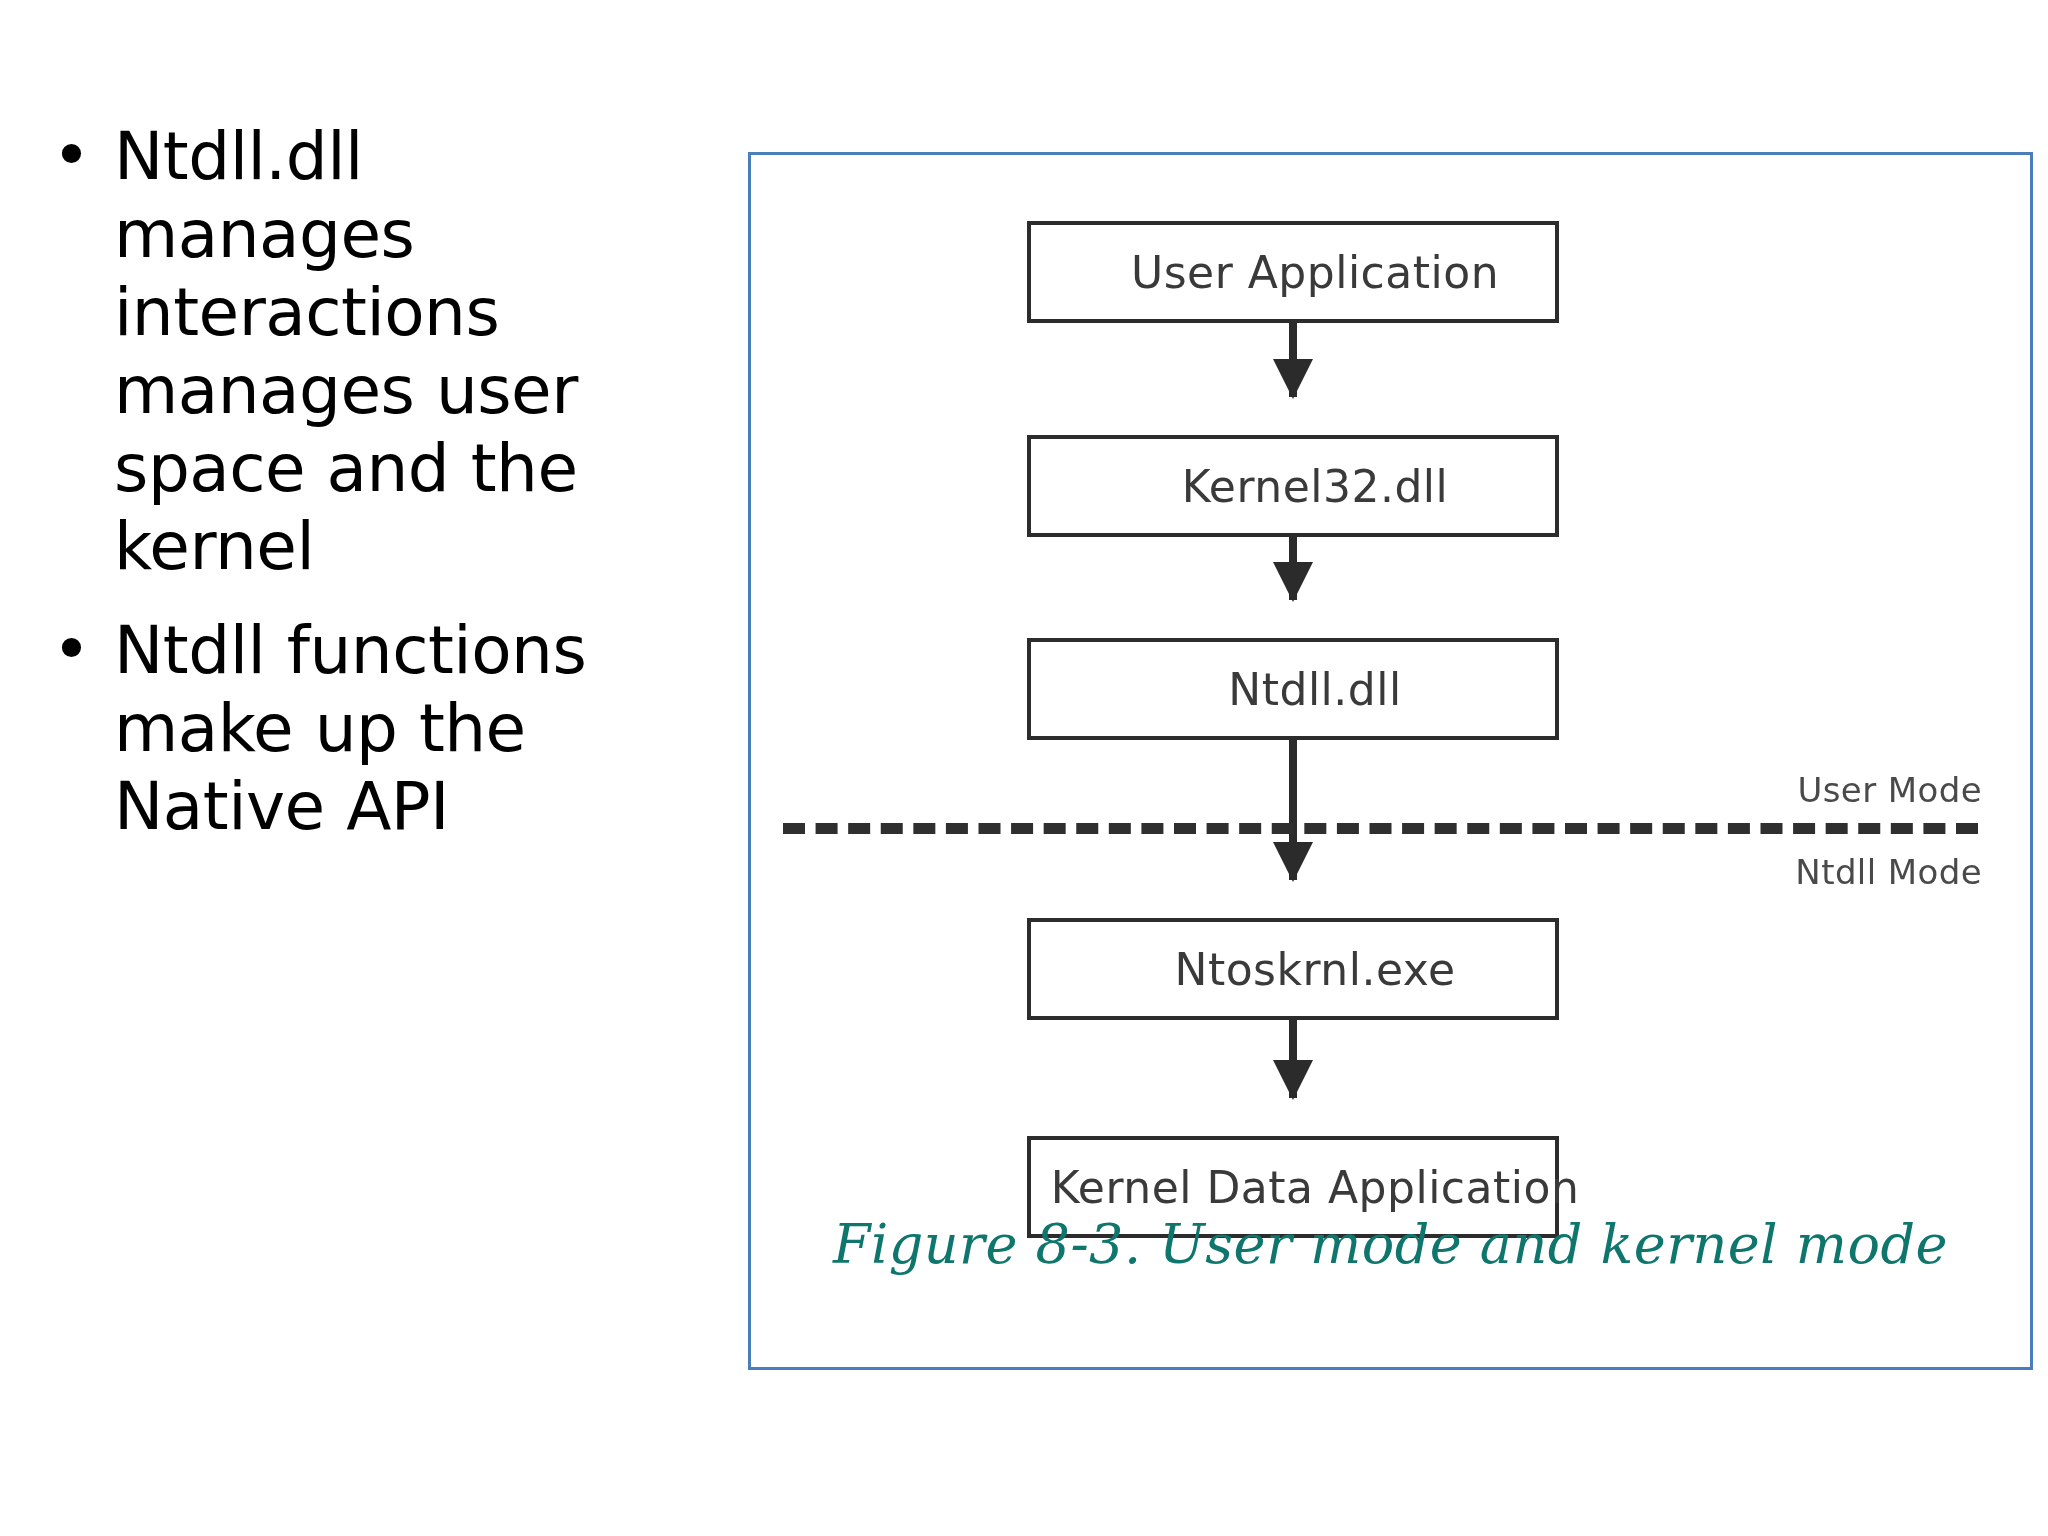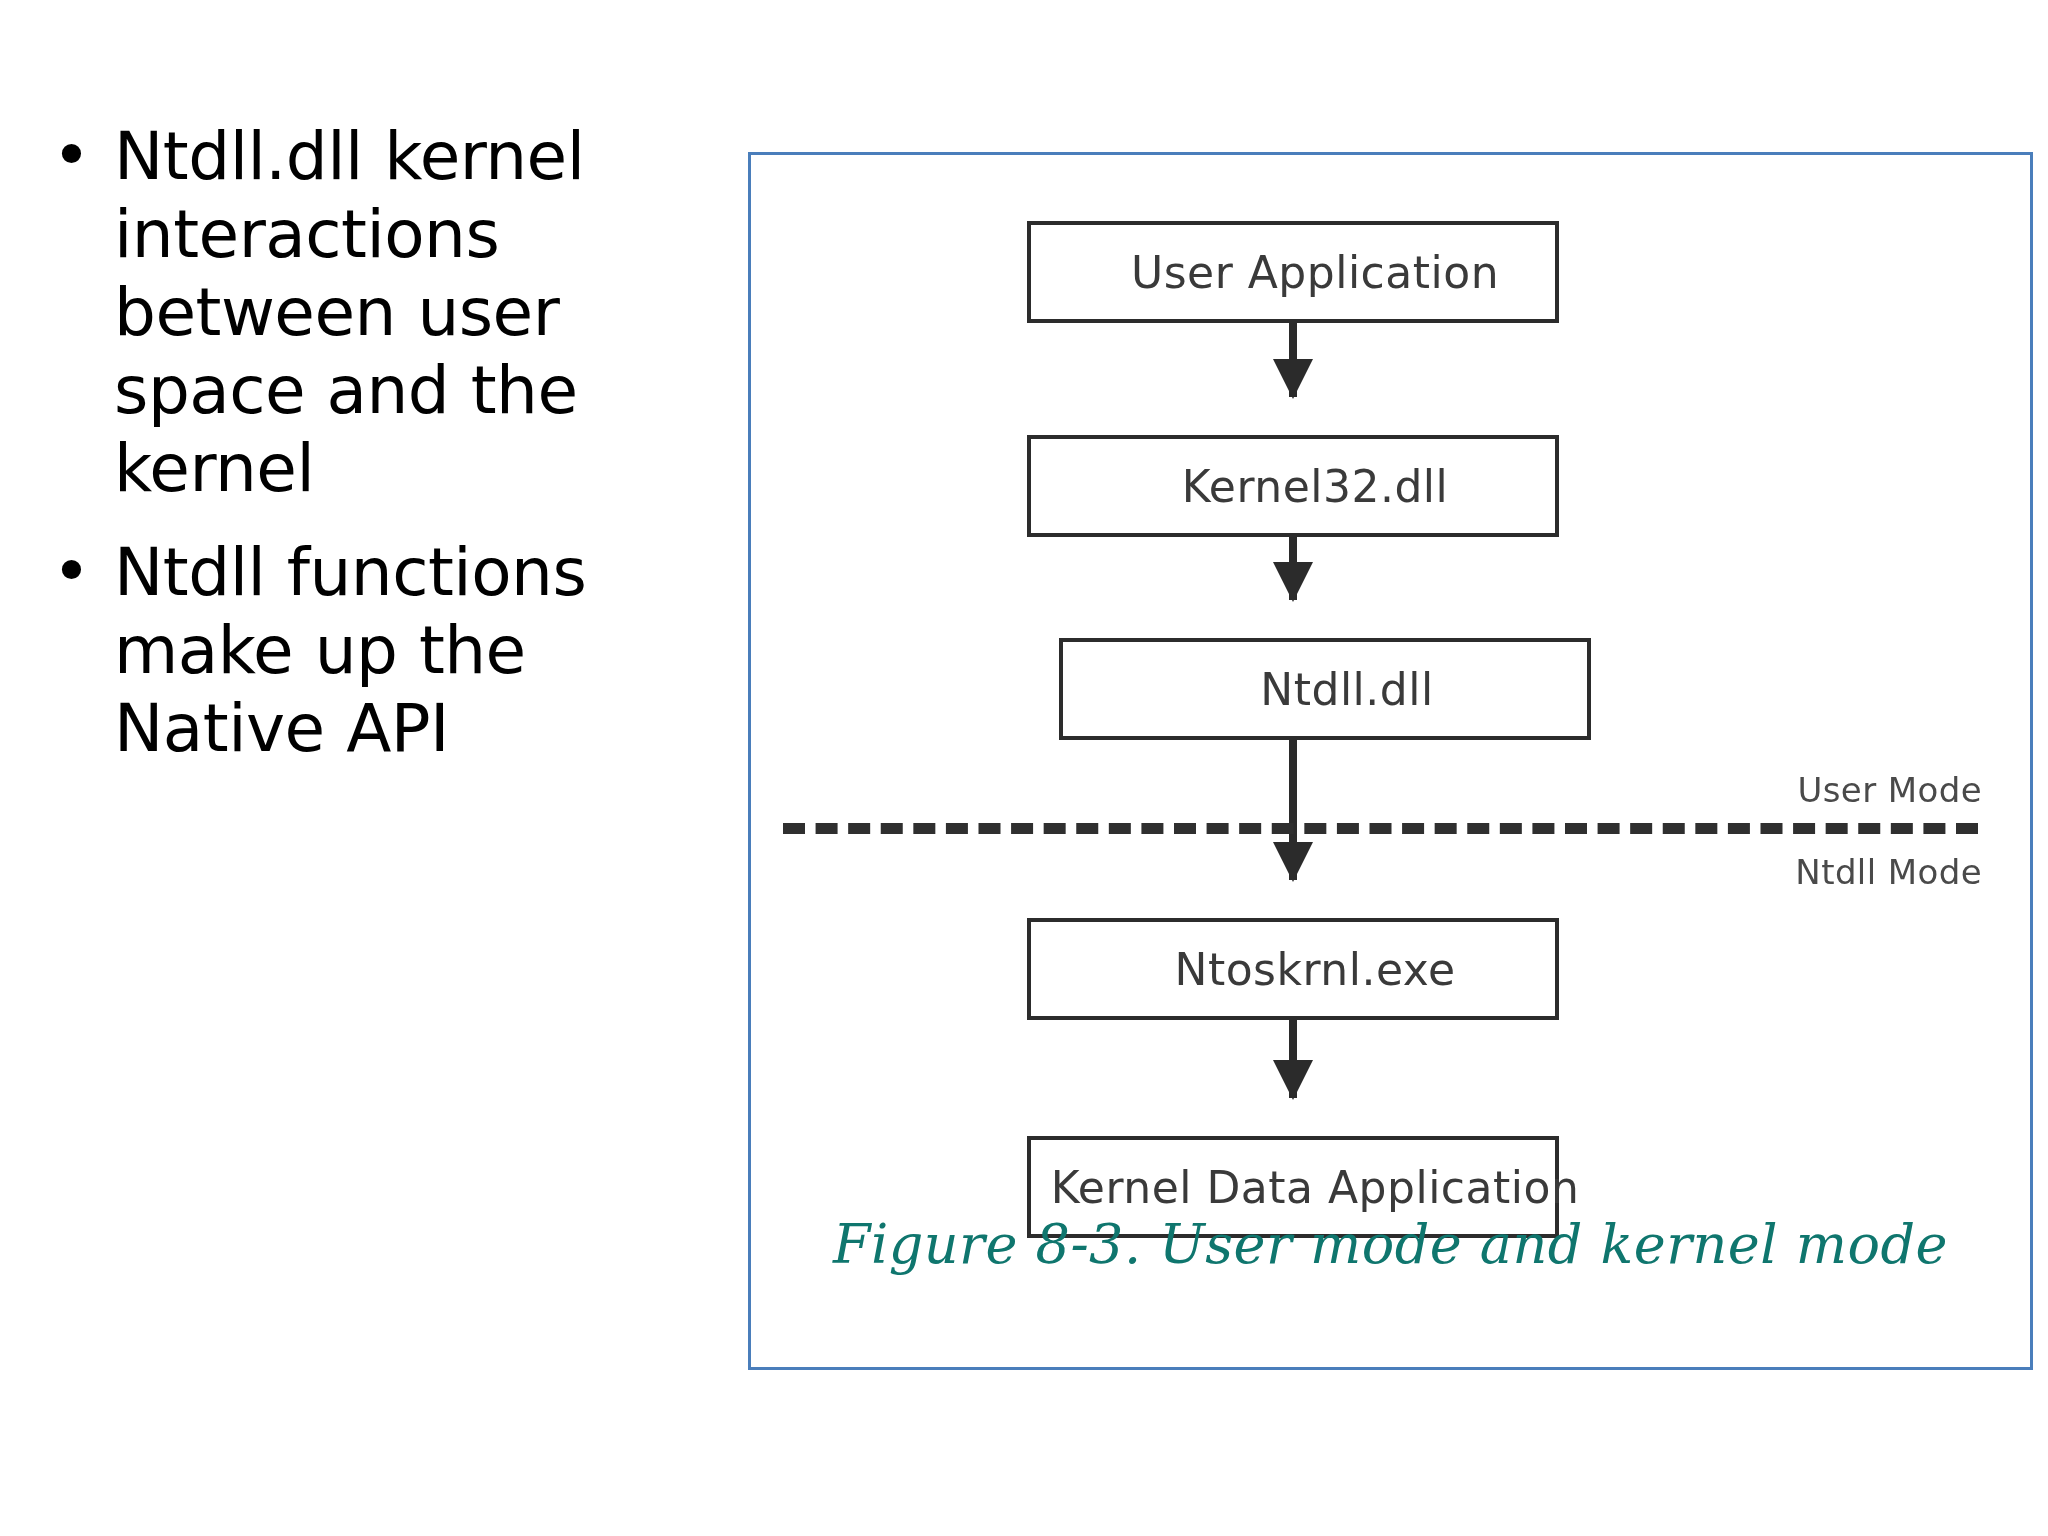--- a/index.html
+++ b/index.html
@@ -80,21 +80,21 @@
   }
   .dgm-box span {
     font-family: "DejaVu Sans", sans-serif;
     font-size: 44px;
     color: #3a3a3a;
     letter-spacing: 0.5px;
     white-space: nowrap;
   }
   #box-user-application { top: 66px; }
   #box-kernel32         { top: 280px; }
-  #box-ntdll            { top: 483px; margin-left: 32px; }
+  #box-ntdll            { top: 483px; }
   #box-ntoskrnl         { top: 763px; }
   #box-kernel-data      { top: 981px; }
 
   
   .arrow {
     position: absolute;
     left: 538px;
     width: 8px;
     background: #2b2b2b;
   }
@@ -150,21 +150,21 @@
     letter-spacing: 0.5px;
   }
 </style>
 </head>
 <body>
 
 <div id="bullet-column">
 
   <div class="bullet-item">
     <div class="bullet-marker">•</div>
-    <div class="bullet-text">Ntdll.dll kernel interactions between user space and the kernel</div>
+    <div class="bullet-text">Ntdll.dll manages interactions manages user space and the kernel</div>
   </div>
 
   <div class="bullet-item">
     <div class="bullet-marker">•</div>
     <div class="bullet-text">Ntdll functions make up the Native API</div>
   </div>
 
 </div>
 
 <div id="figure-frame">

